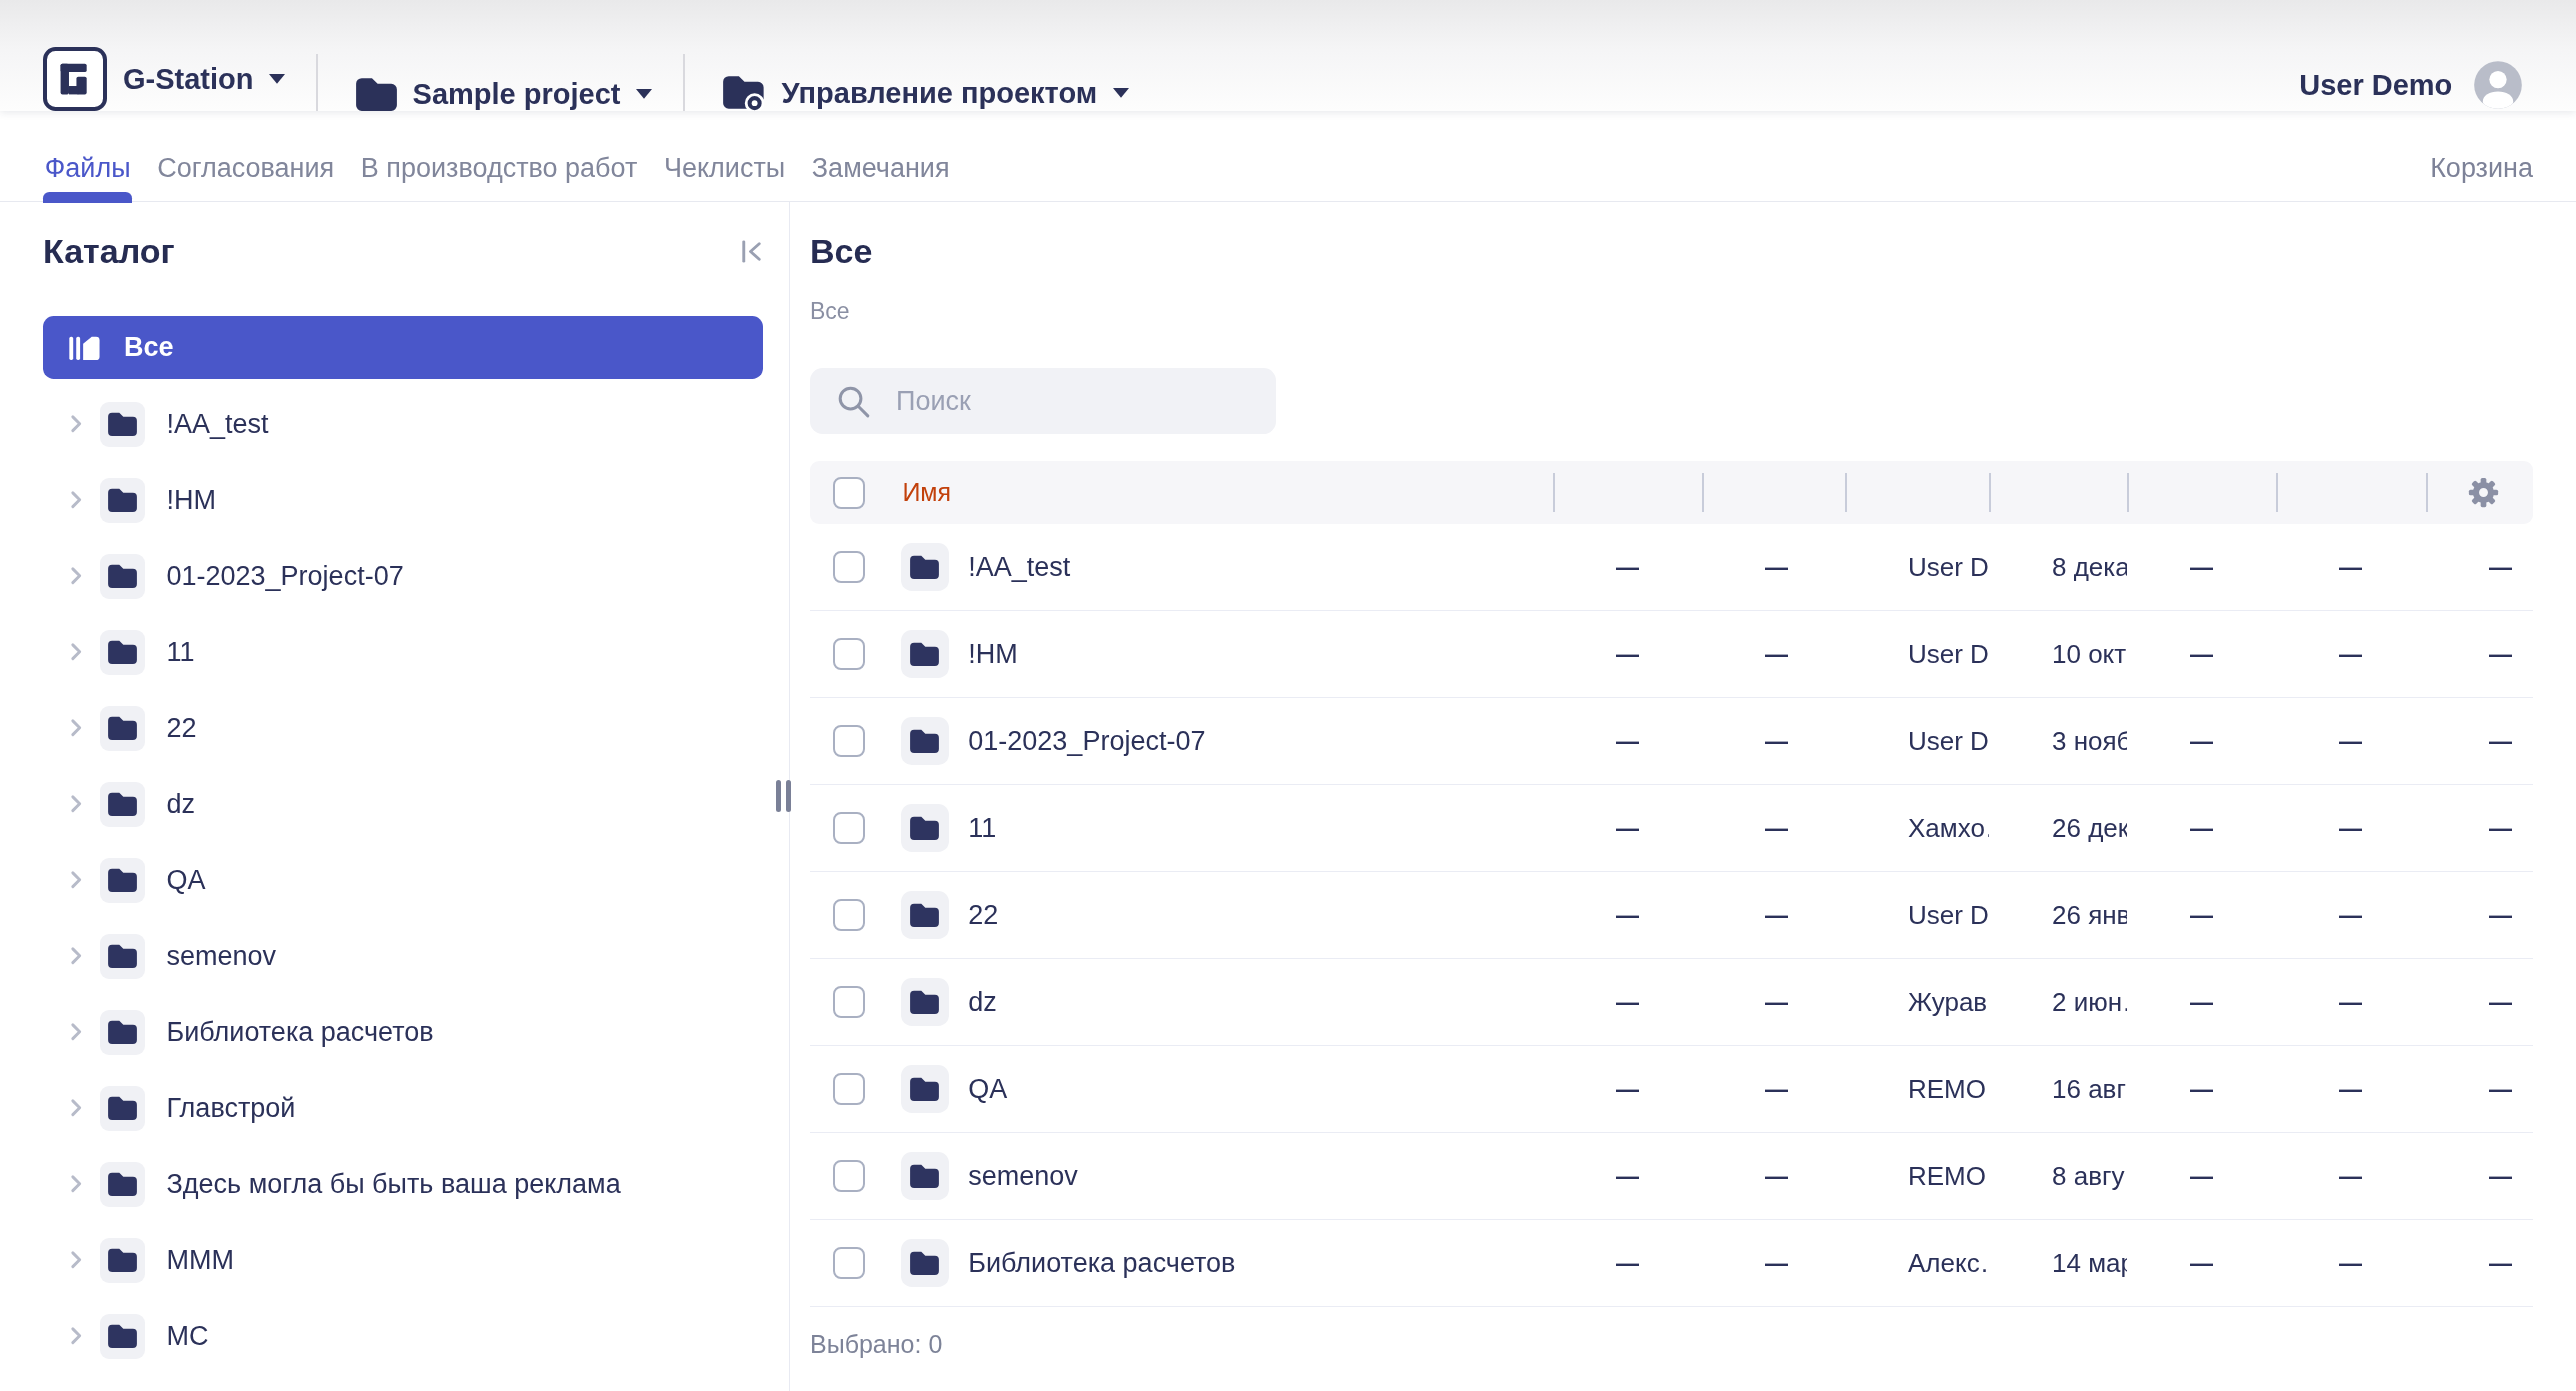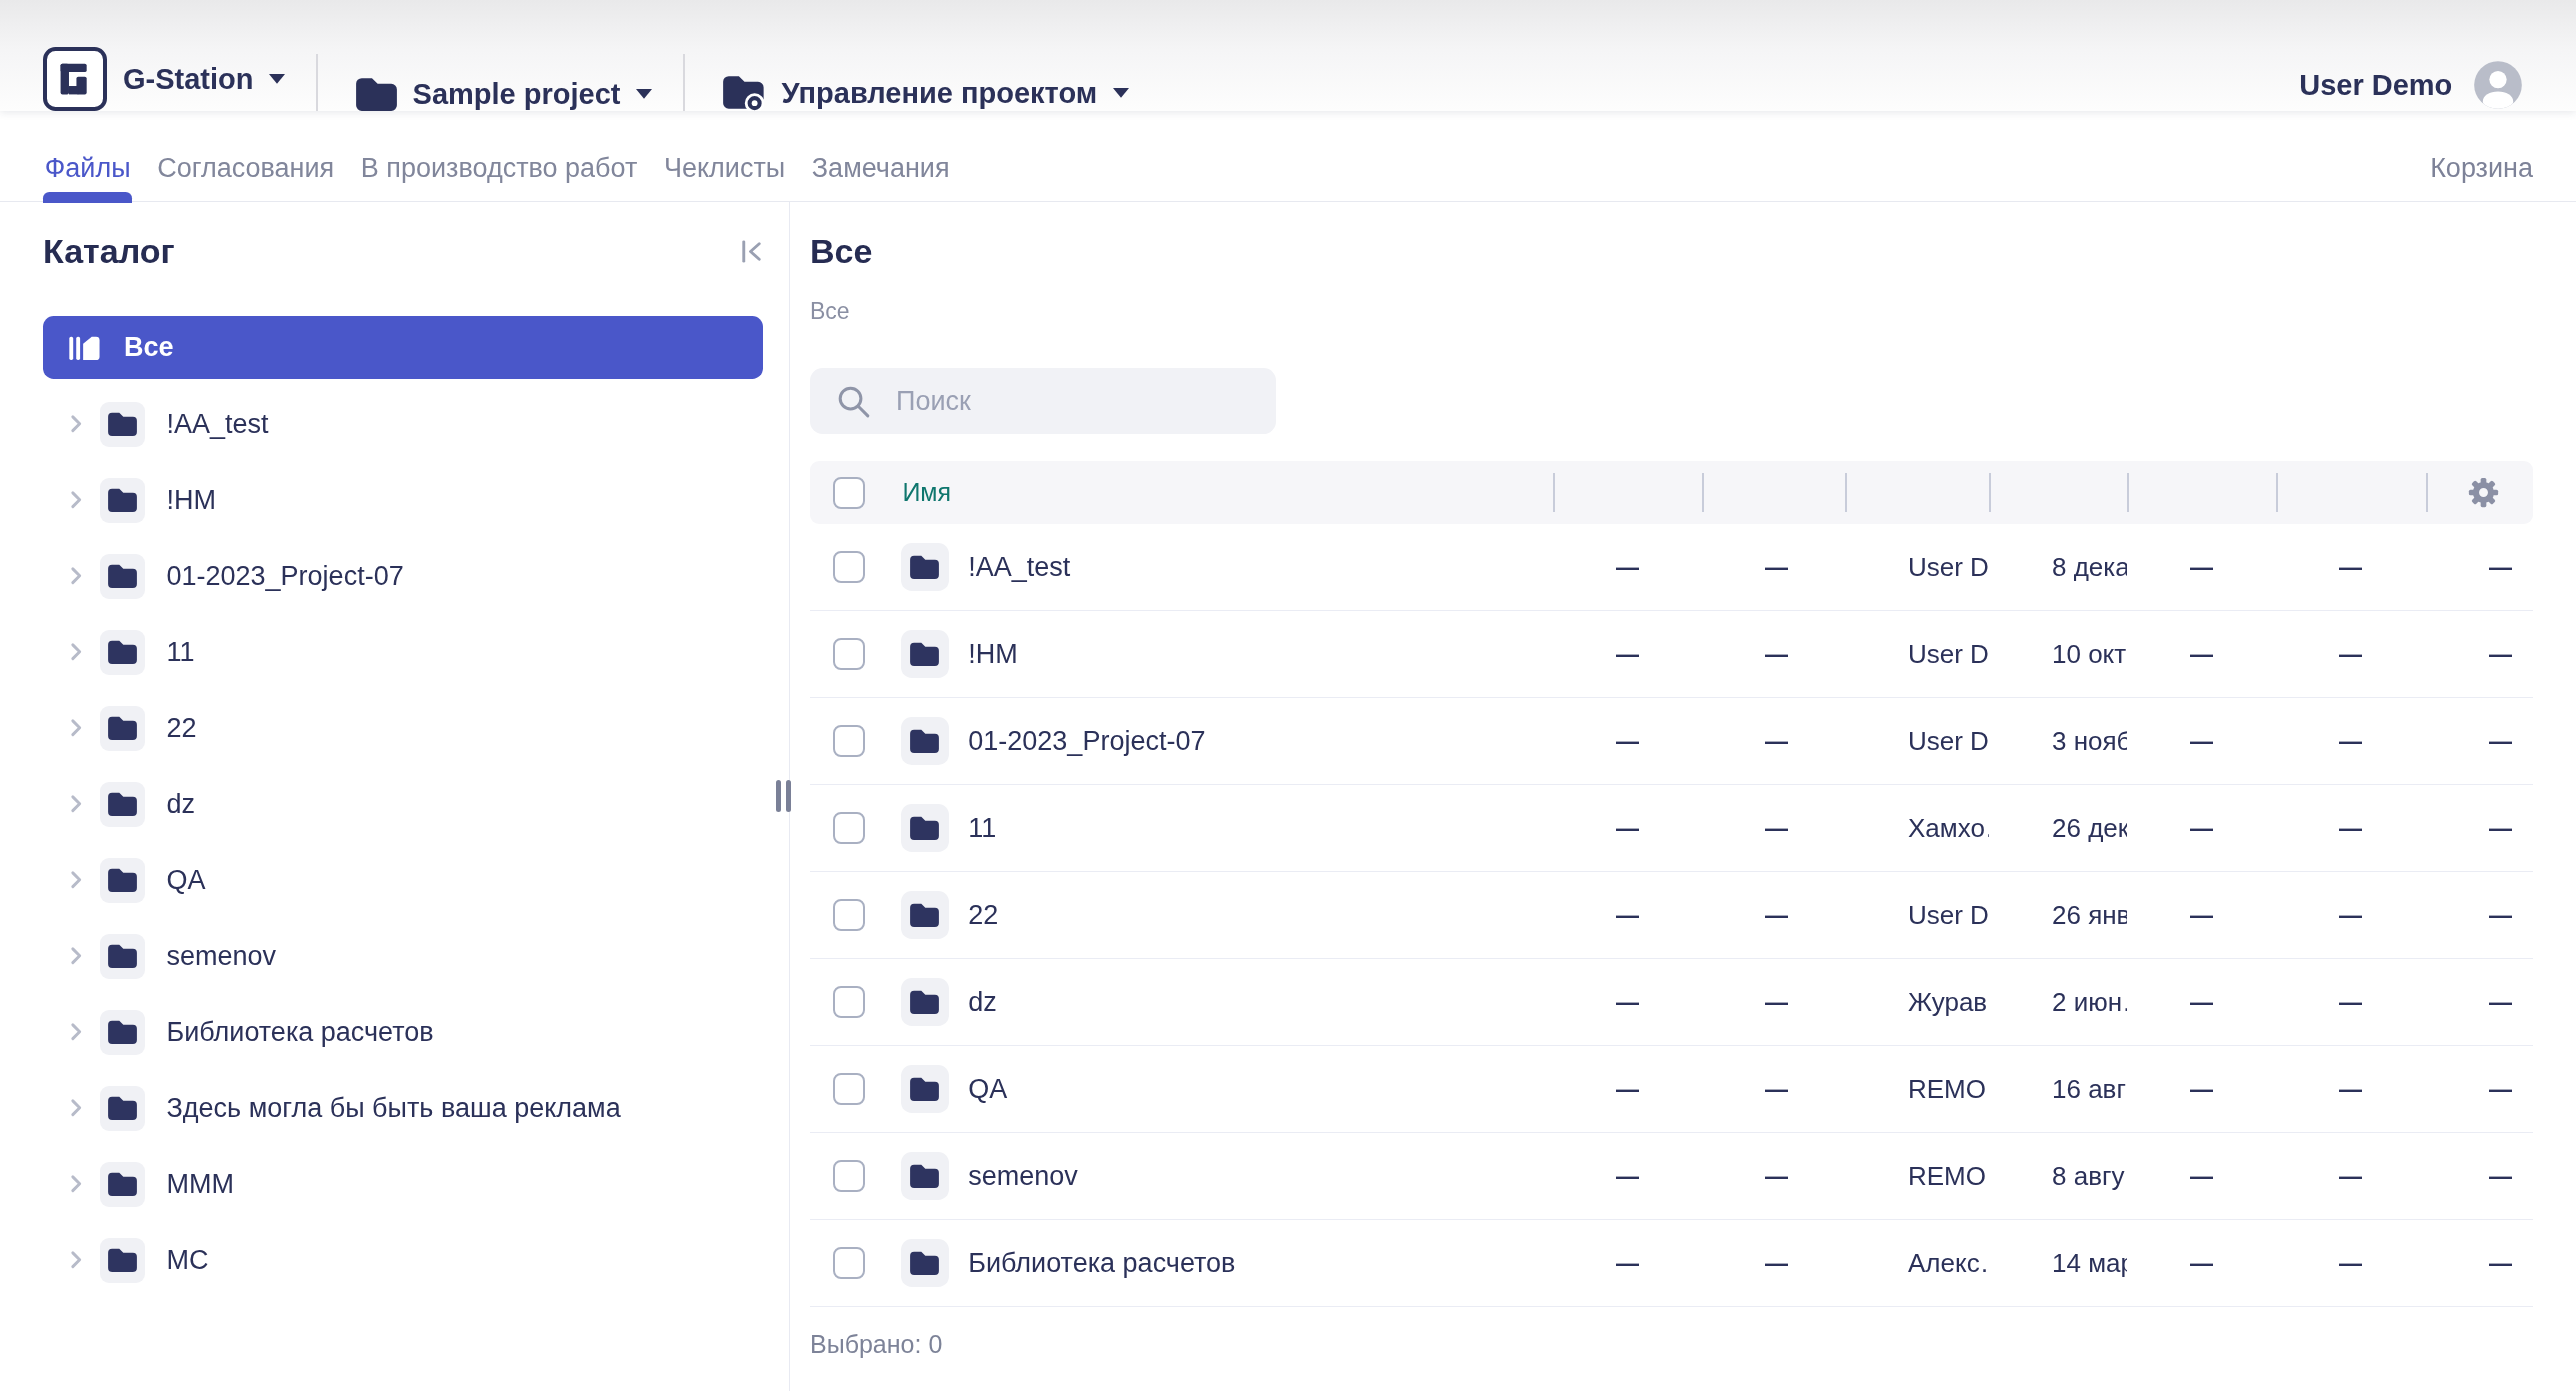--- a/index.html
+++ b/index.html
@@ -58,21 +58,21 @@
   .searchbox { margin-top:43px; position:relative; width:466px; height:66px; }
   .searchbox input { width:100%; height:100%; background:#f1f2f6; border:none; outline:none;
     border-radius:12.5px; padding:0 21.5px 0 86px; font-size:27px; color:#2b3159;
     font-family:"Liberation Sans","DejaVu Sans",sans-serif; }
   .searchbox input::placeholder { color:#9aa0b4; }
   .search-ic { position:absolute; left:25px; top:15px; }
 
   .table { margin-top:27px; width:1723px; }
   .grid { display:grid; grid-template-columns:87px 656px 149px 143px 144px 138px 149px 150px 107px; align-items:center; }
   .thead { height:63px; background:#f6f6f9; border-radius:9px; }
-  .thead .hname { font-size:25px; font-weight:500; color:#0f766e; padding-left:5.4px; }
+  .thead .hname { font-size:25px; font-weight:500; color:#c2410c; padding-left:5.4px; }
   .hcell { position:relative; height:100%; display:flex; align-items:center; }
   .hcell.sep::before { content:""; position:absolute; left:0; top:11.6px; width:1.8px; height:39px; background:#c8ccda; }
   .gear-wrap { margin-left:auto; margin-right:30px; cursor:pointer; display:flex; }
   .c-check { padding-left:23px; }
   .checkbox { width:32px; height:32px; border:2.7px solid #a9b0c2; border-radius:8px; background:#fff; cursor:pointer; }
   .trow { height:87px; border-bottom:1.8px solid #eaecf4; background:#fff; cursor:pointer; }
   .c-name { display:flex; align-items:center; padding-left:3.6px; overflow:hidden; }
   .chip-lg { width:48px; height:48px; background:#f0f1f5; border-radius:10.7px;
     display:flex; align-items:center; justify-content:center; flex:0 0 auto; }
   .c-name .nm { margin-left:19.7px; font-size:27px; font-weight:500; color:#2b3159; white-space:nowrap; }
@@ -303,20 +303,33 @@
             <svg width="21.5" height="21.5" viewBox="0 0 22 22" fill="none" stroke="#b7bbc9" stroke-width="3" stroke-linecap="round" stroke-linejoin="round">
               <polyline points="8,4 15,11 8,18"></polyline>
             </svg>
           </span>
           <span class="chip icon">
             <svg width="29" height="24" viewBox="0 0 36 30">
               <path fill="#2e3460" d="M0 6 a5 5 0 0 1 5-5 h9 l5 5 h12 a5 5 0 0 1 5 5 v14 a5 5 0 0 1 -5 5 H5 a5 5 0 0 1 -5 -5 z"></path>
             </svg>
           </span>
           <span class="lbl">Библиотека расчетов</span>
+        </li>
+        <li class="tree-item">
+          <span class="chev icon">
+            <svg width="21.5" height="21.5" viewBox="0 0 22 22" fill="none" stroke="#b7bbc9" stroke-width="3" stroke-linecap="round" stroke-linejoin="round">
+              <polyline points="8,4 15,11 8,18"></polyline>
+            </svg>
+          </span>
+          <span class="chip icon">
+            <svg width="29" height="24" viewBox="0 0 36 30">
+              <path fill="#2e3460" d="M0 6 a5 5 0 0 1 5-5 h9 l5 5 h12 a5 5 0 0 1 5 5 v14 a5 5 0 0 1 -5 5 H5 a5 5 0 0 1 -5 -5 z"></path>
+            </svg>
+          </span>
+          <span class="lbl">Главстрой</span>
         </li>
         <li class="tree-item">
           <span class="chev icon">
             <svg width="21.5" height="21.5" viewBox="0 0 22 22" fill="none" stroke="#b7bbc9" stroke-width="3" stroke-linecap="round" stroke-linejoin="round">
               <polyline points="8,4 15,11 8,18"></polyline>
             </svg>
           </span>
           <span class="chip icon">
             <svg width="29" height="24" viewBox="0 0 36 30">
               <path fill="#2e3460" d="M0 6 a5 5 0 0 1 5-5 h9 l5 5 h12 a5 5 0 0 1 5 5 v14 a5 5 0 0 1 -5 5 H5 a5 5 0 0 1 -5 -5 z"></path>

